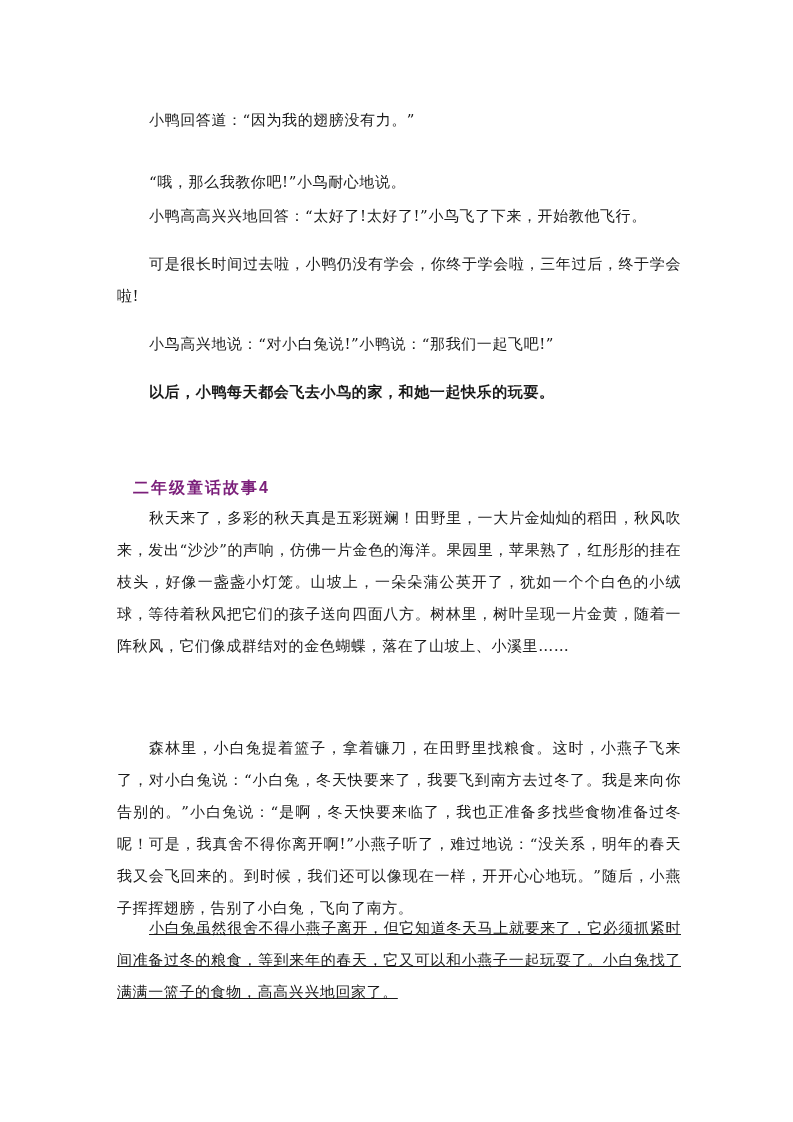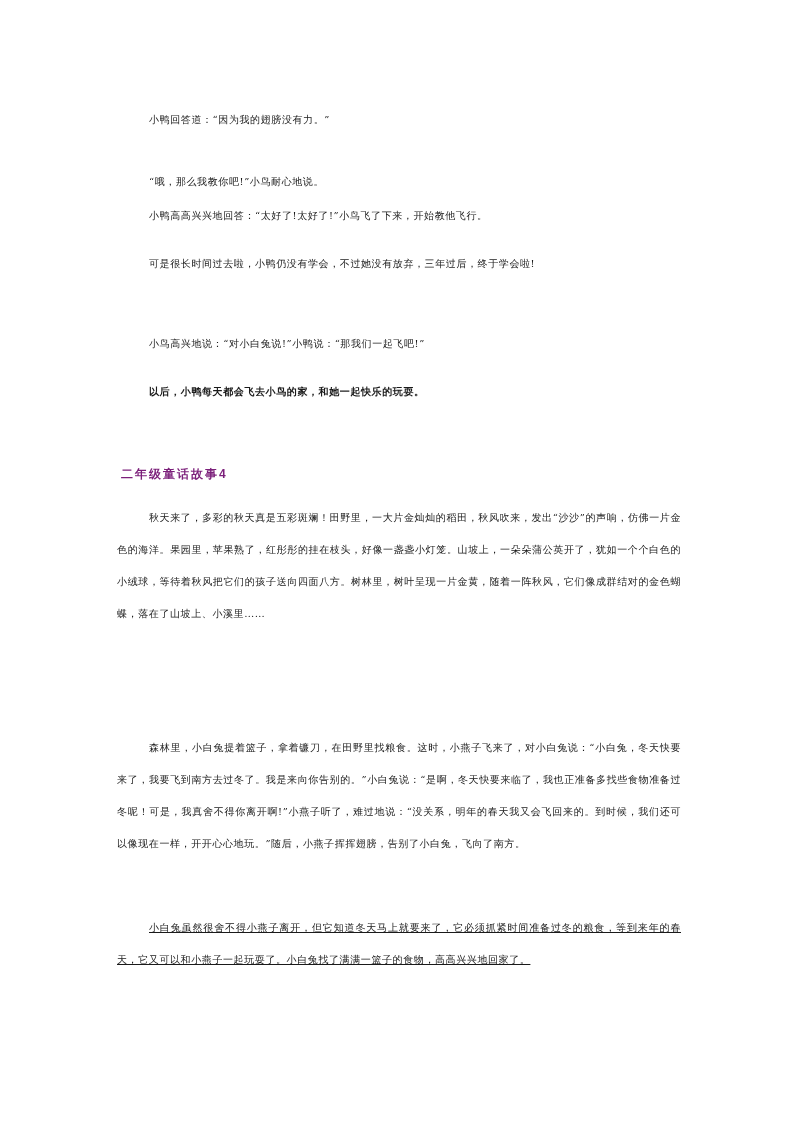--- a/index.html
+++ b/index.html
@@ -18,49 +18,49 @@
     .page {
       position: absolute;
       left: 117px;
       top: 0;
       width: 564px;
     }
     .para {
       position: absolute;
       left: 0;
       width: 564px;
-      font-size: 10px;
+      font-size: 15px;
       line-height: 32px;
       text-indent: 32px;
       letter-spacing: 0.6px;
       margin: 0;
       text-align: justify;
       white-space: normal;
       word-break: break-all;
     }
     .heading {
       position: absolute;
       left: 0;
       top: 462px;
-      font-size: 12px;
+      font-size: 16px;
       font-weight: bold;
       color: #7b1f7a;
       letter-spacing: 2px;
       font-family: Liberation Sans, sans-serif;
-      margin: 4px;
+      margin: 16px;
     }
   </style>
 </head>
 <body>
 
 <div class="page">
   <p class="para" style="top:104px;">小鸭回答道：“因为我的翅膀没有力。”</p>
   <p class="para" style="top:152px;margin-top:14px;">“哦，那么我教你吧!”小鸟耐心地说。</p>
   <p class="para" style="top:200px;">小鸭高高兴兴地回答：“太好了!太好了!”小鸟飞了下来，开始教他飞行。</p>
-  <p class="para" style="top:248px;">可是很长时间过去啦，小鸭仍没有学会，不过她没有放弃，三年过后，终于学会啦!</p>
+  <p class="para" style="top:248px;">可是很长时间过去啦，小鸭仍没有学会，你终于学会啦，三年过后，终于学会啦!</p>
   <p class="para" style="top:328px;">小鸟高兴地说：“对小白兔说!”小鸭说：“那我们一起飞吧!”</p>
   <p class="para" style="top:376px;font-weight:bold;">以后，小鸭每天都会飞去小鸟的家，和她一起快乐的玩耍。</p>
 
   <h2 class="heading">二年级童话故事4</h2>
 
   <p class="para" style="top:502px;">秋天来了，多彩的秋天真是五彩斑斓！田野里，一大片金灿灿的稻田，秋风吹来，发出“沙沙”的声响，仿佛一片金色的海洋。果园里，苹果熟了，红彤彤的挂在枝头，好像一盏盏小灯笼。山坡上，一朵朵蒲公英开了，犹如一个个白色的小绒球，等待着秋风把它们的孩子送向四面八方。树林里，树叶呈现一片金黄，随着一阵秋风，它们像成群结对的金色蝴蝶，落在了山坡上、小溪里……</p>
   <p class="para" style="top:732px;">森林里，小白兔提着篮子，拿着镰刀，在田野里找粮食。这时，小燕子飞来了，对小白兔说：“小白兔，冬天快要来了，我要飞到南方去过冬了。我是来向你告别的。”小白兔说：“是啊，冬天快要来临了，我也正准备多找些食物准备过冬呢！可是，我真舍不得你离开啊!”小燕子听了，难过地说：“没关系，明年的春天我又会飞回来的。到时候，我们还可以像现在一样，开开心心地玩。”随后，小燕子挥挥翅膀，告别了小白兔，飞向了南方。</p>
   <p class="para" style="top:912px;text-decoration:underline;">小白兔虽然很舍不得小燕子离开，但它知道冬天马上就要来了，它必须抓紧时间准备过冬的粮食，等到来年的春天，它又可以和小燕子一起玩耍了。小白兔找了满满一篮子的食物，高高兴兴地回家了。</p>
 </div>
 

